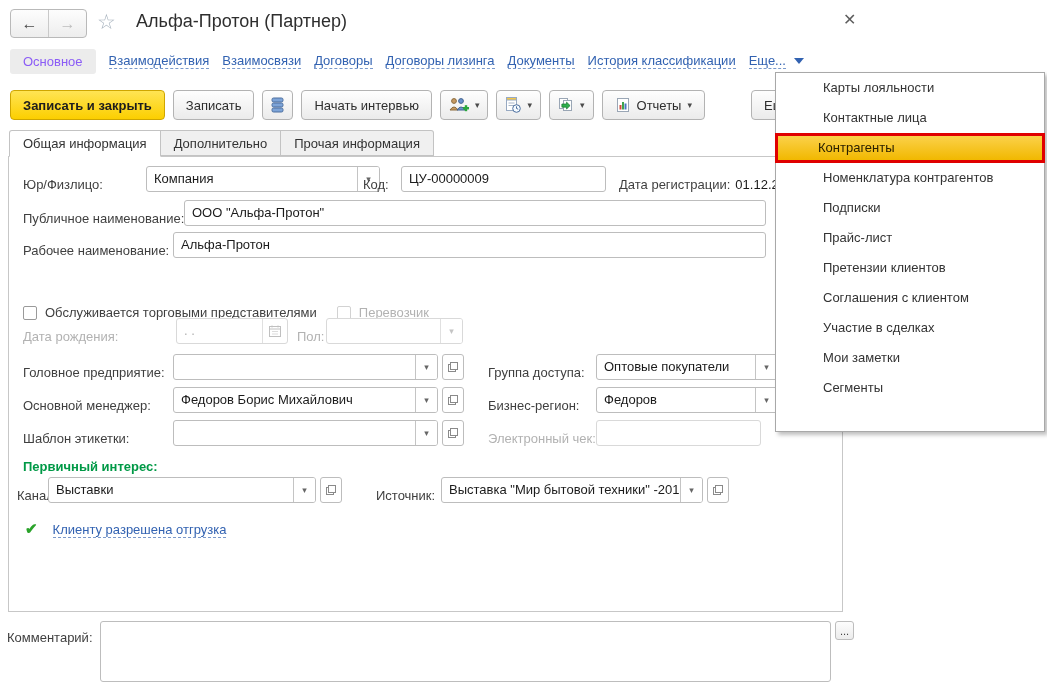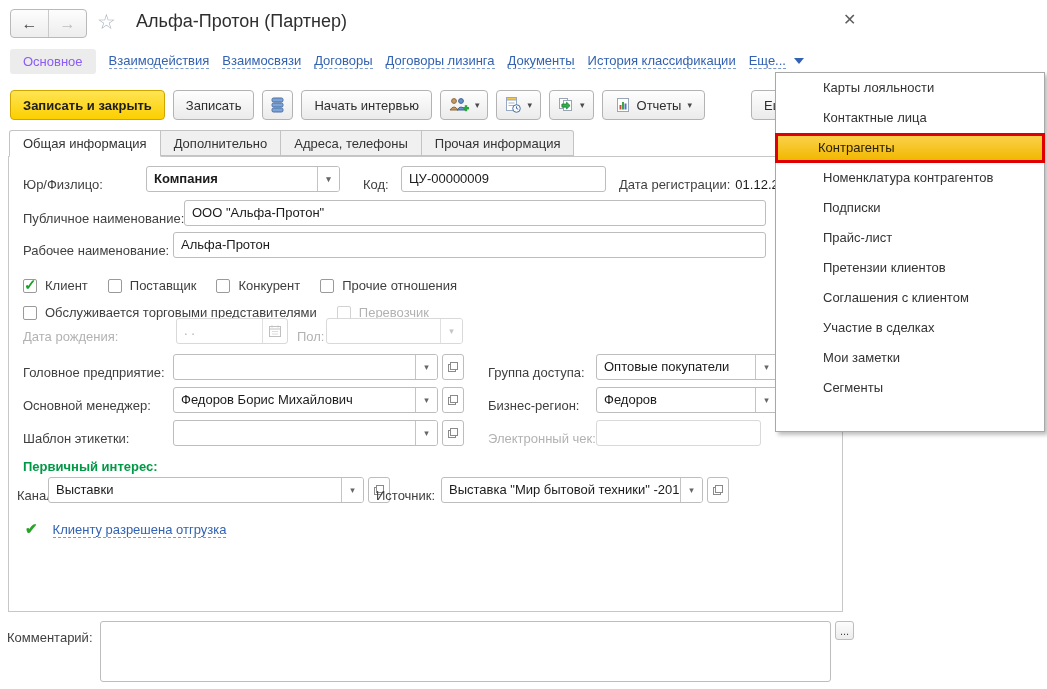--- a/index.html
+++ b/index.html
@@ -162,31 +162,30 @@
       </span>
       <span>Отчеты</span>
       <span class="caret">▾</span>
     </div>
     <div class="tbtn moremask">Еще</div>
   </div>
 
   <div class="tabs">
     <div class="tab active">Общая информация</div>
     <div class="tab">Дополнительно</div>
-    <div class="tab">Адреса, телефоны</div>
     <div class="tab">Прочая информация</div>
   </div>
 
   <div class="panel">
 
     <div class="row" style="left:14px;top:9px;">
         <span class="flabel">Юр/Физлицо:</span>
       </div>
     <div class="row" style="left:137px;top:9px;">
-      <span class="combo" style="width:194px;font-weight:bold;">
+      <span class="combo" style="width:234px;">
         <span class="val">Компания</span>
         <span class="dd">▾</span>
       </span>
     </div>
     <div class="row" style="left:354px;top:9px;">
         <span class="flabel">Код:</span>
       </div>
     <div class="row" style="left:392px;top:9px;">
       <span class="tfield" style="width:205px;">ЦУ-00000009</span>
     </div>
@@ -202,38 +201,20 @@
       <span class="tfield" style="width:582px;">ООО "Альфа-Протон"</span>
     </div>
 
     <div class="row" style="left:14px;top:75px;">
         <span class="flabel">Рабочее наименование:</span>
       </div>
     <div class="row" style="left:164px;top:75px;">
       <span class="tfield" style="width:593px;">Альфа-Протон</span>
     </div>
 
-    <div class="row" style="left:14px;top:110px;gap:20px;">
-      <span class="cbitem">
-          <span class="cbx checked"></span>
-          <span>Клиент</span>
-        </span>
-      <span class="cbitem">
-          <span class="cbx"></span>
-          <span>Поставщик</span>
-        </span>
-      <span class="cbitem">
-          <span class="cbx"></span>
-          <span>Конкурент</span>
-        </span>
-      <span class="cbitem">
-          <span class="cbx"></span>
-          <span>Прочие отношения</span>
-        </span>
-    </div>
 
     <div class="row" style="left:14px;top:137px;gap:20px;">
       <span class="cbitem">
           <span class="cbx"></span>
           <span>Обслуживается торговыми представителями</span>
         </span>
       <span class="cbitem">
           <span class="cbx dis"></span>
           <span class="flabel dis">Перевозчик</span>
         </span>
@@ -331,21 +312,21 @@
     </div>
 
     <div class="row" style="left:14px;top:301px;height:16px;">
       <span class="greenhead">Первичный интерес:</span>
     </div>
 
     <div class="row" style="left:8px;top:320px;">
         <span class="flabel">Канал:</span>
       </div>
     <div class="row" style="left:39px;top:320px;">
-      <span class="combo" style="width:316px;">
+      <span class="combo" style="width:268px;">
         <span class="val">Выставки</span>
         <span class="dd">▾</span>
       </span>
       <span class="openb">
           <span class="sqi"></span>
         </span>
     </div>
     <div class="row" style="left:367px;top:320px;">
         <span class="flabel">Источник:</span>
       </div>

